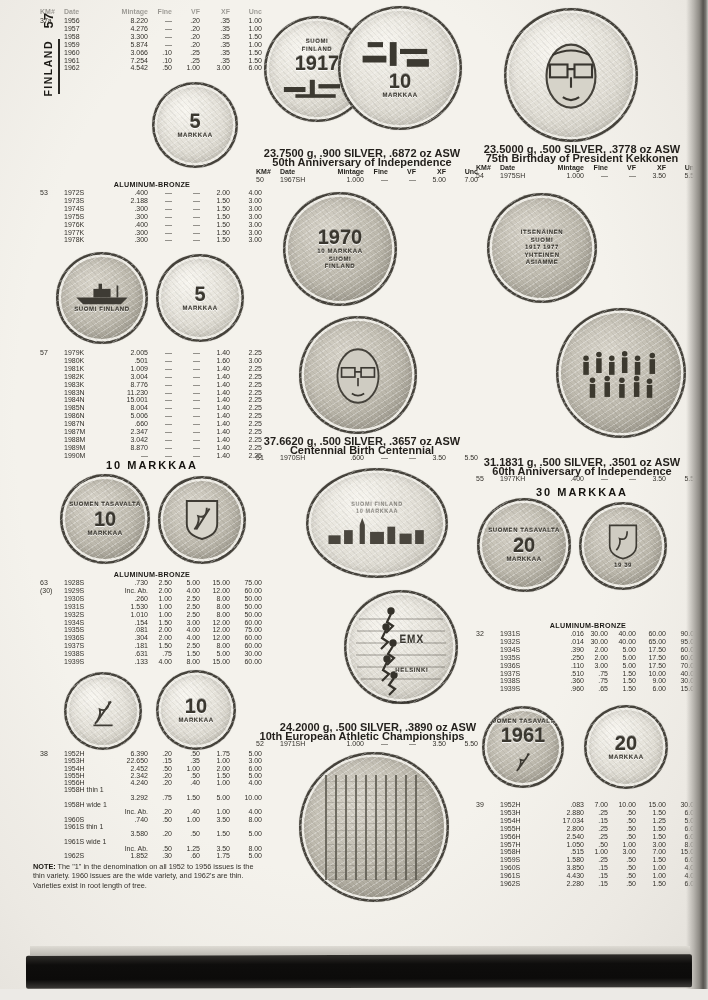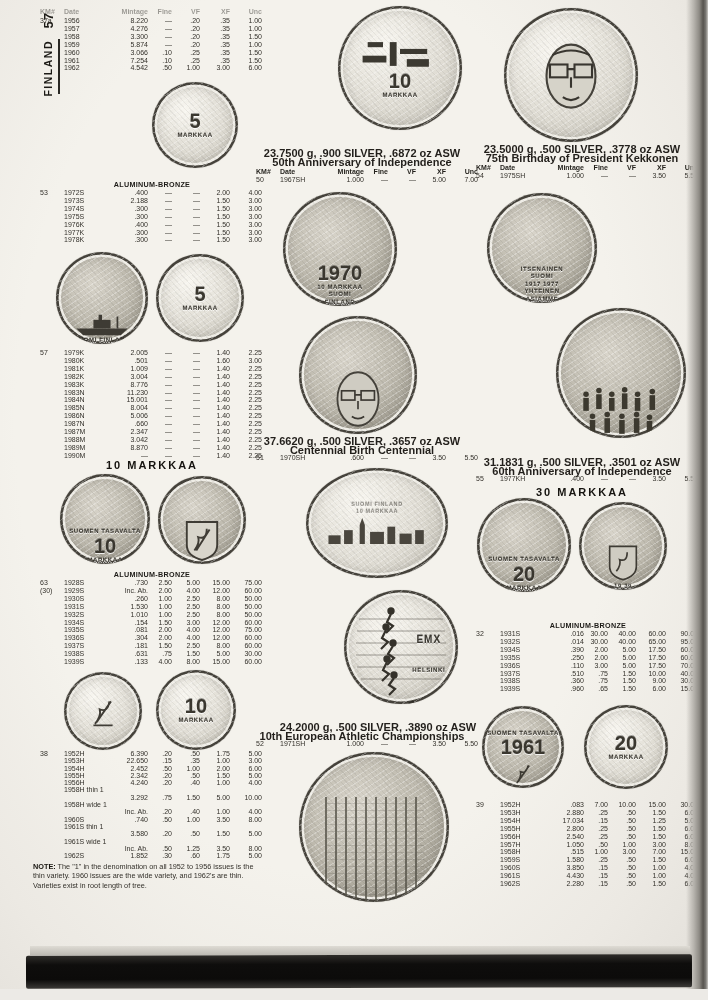--- a/index.html
+++ b/index.html
@@ -39,28 +39,28 @@
   .note{position:absolute;left:33px;top:862px;width:233px;font-size:7.3px;line-height:9.3px;color:#33302a;}
   .note b{color:#17150f;}
   
   .coin{position:absolute;border-radius:50%;display:flex;flex-direction:column;
     align-items:center;justify-content:center;text-align:center;overflow:hidden;
     background:radial-gradient(circle at 38% 32%, #f8f6f0, #dedbd2 55%, #c6c3b9 82%, #a9a69c);
     box-shadow:inset 0 0 0 2.5px #46433c, inset 0 0 0 5px #efede6, inset 0 0 12px rgba(70,66,58,.55), 0 0 1px rgba(0,0,0,.35);}
   .coin::before{content:"";position:absolute;inset:0;border-radius:50%;pointer-events:none;
     background:repeating-linear-gradient(47deg, rgba(0,0,0,.05) 0 1px, transparent 1px 4px),
                repeating-linear-gradient(-33deg, rgba(255,255,255,.28) 0 1px, transparent 1px 5px);}
-  .coin.dark{background:radial-gradient(circle at 40% 35%, #d9d5cb, #bcb8ac 50%, #9a968a 80%, #7f7b70);justify-content:flex-end;}
+  .coin.dark{background:radial-gradient(circle at 40% 35%, #d9d5cb, #bcb8ac 50%, #9a968a 80%, #7f7b70);}
   .coin-face{position:relative;z-index:2;display:flex;flex-direction:column;align-items:center;justify-content:center;}
   .coin-line{font-weight:bold;font-size:6px;line-height:7.5px;letter-spacing:.6px;color:#3a372f;
     text-shadow:0 1px 0 rgba(255,255,255,.8), 0 -1px 0 rgba(0,0,0,.35);}
   .coin-line.big{font-size:20px;line-height:21px;letter-spacing:0;}
   .deco{position:relative;z-index:1;}
   .skyline-coin .coin-line{opacity:.55;font-size:5.5px;}
-  .runners-coin .coin-face{position:absolute;right:7px;top:40%;gap:24px;}
+  .runners-coin .coin-face{position:absolute;right:24px;top:40%;gap:24px;}
   .runners-coin .coin-line:first-child{font-size:10px;letter-spacing:1px;}
   .trees-fill{width:66%;height:70%;opacity:.8;
     background:repeating-linear-gradient(90deg,#57544a 0 2px,transparent 2px 10px),
                repeating-linear-gradient(0deg, rgba(87,84,74,.25) 0 1px, transparent 1px 7px);}
 </style>
 </head>
 <body>
 
 <div class="page">
 
@@ -606,20 +606,33 @@
         <span class="tcell c2">1.852</span>
         <span class="tcell c3">.30</span>
         <span class="tcell c4">.60</span>
         <span class="tcell c5">1.75</span>
         <span class="tcell c6">5.00</span>
       </div>
     </div>
 
   <div class="note"><b>NOTE:</b><span> The "1" in the denomination on all 1952 to 1956 issues is the thin variety. 1960 issues are the wide variety, and 1962's are thin. Varieties exist in root length of tree.</span></div>
 
+  <div class="coin" style="left:264px;top:16px;width:106px;height:106px;z-index:1">
+    <div class="coin-face">
+        <div class="coin-line">SUOMI</div>
+        <div class="coin-line">FINLAND</div>
+        <div class="coin-line big">1917</div>
+      </div>
+    <svg class="deco" width="72" height="26" viewBox="0 0 100 36">
+      <rect x="4" y="18" width="30" height="7" fill="#3c3931"></rect>
+        <rect x="40" y="8" width="7" height="24" fill="#3c3931"></rect>
+      <rect x="52" y="14" width="30" height="6" fill="#3c3931"></rect>
+        <rect x="20" y="28" width="56" height="5" fill="#3c3931"></rect>
+    </svg>
+  </div>
   <div class="coin" style="left:338px;top:6px;width:124px;height:124px;z-index:2">
     <svg class="deco" width="86" height="34" viewBox="0 0 100 40">
       <rect x="6" y="22" width="28" height="8" fill="#3c3931"></rect>
         <rect x="38" y="6" width="8" height="28" fill="#3c3931"></rect>
       <rect x="50" y="14" width="32" height="6" fill="#3c3931"></rect>
         <rect x="58" y="26" width="26" height="9" fill="#3c3931"></rect>
       <rect x="12" y="6" width="18" height="6" fill="#3c3931"></rect>
     </svg>
     <div class="coin-face">
         <div class="coin-line big">10</div>

